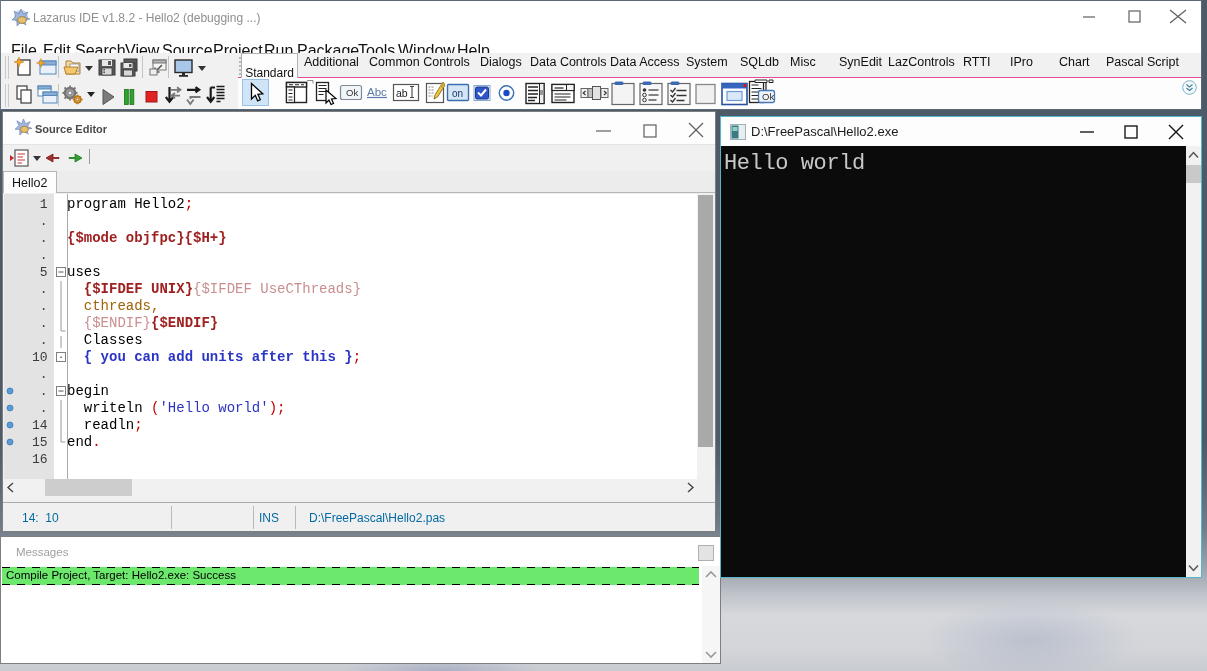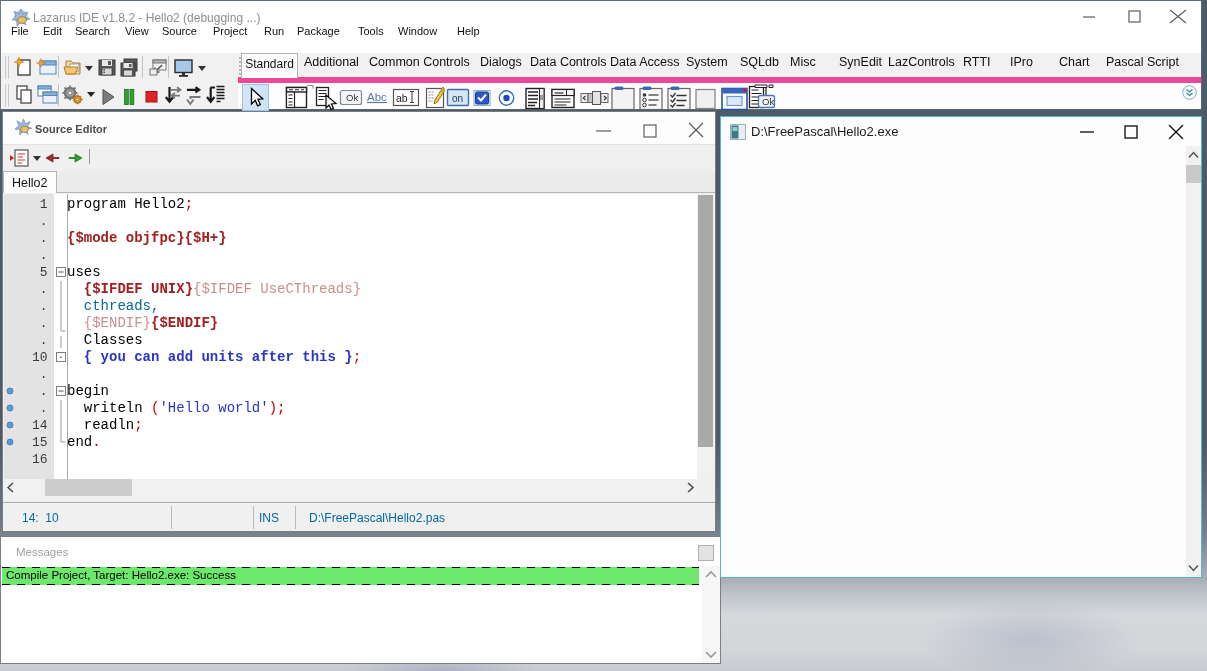--- a/index.html
+++ b/index.html
@@ -4,45 +4,45 @@
 <style>
 * { margin:0; padding:0; box-sizing:border-box; }
 html,body { width:1207px; height:671px; overflow:hidden; }
 body { font-family:"Liberation Sans", sans-serif; position:relative;
   background:linear-gradient(180deg,#4d5a68 0px,#4d5a68 440px,#5c6775 480px,#737e8a 530px,#98a0a9 565px,#a8aeb6 578px,#c0c4cb 595px,#d6d8dc 615px,#d3d5d9 650px,#c8cbd1 671px); }
 .abs { position:absolute; }
 svg { display:block; }
 
 #main { left:0; top:0; width:1202px; height:110px; background:#fff; border:1px solid #5a6878; border-left-color:#6e7987; }
 #main .title { position:absolute; left:32px; top:10px; color:#8f8f8f; font-size:12px; }
-.menu { position:absolute; top:24px; font-size:11px; color:#101010; }
+.menu { position:absolute; top:41px; font-size:16px; color:#101010; }
 #toolzone { position:absolute; left:0; top:52px; width:1200px; height:56px; background:#f1f1f1; }
 .tbtn { position:absolute; }
 .vsep { position:absolute; width:1px; background:#c3c3c3; }
 .grip { position:absolute; width:1px; background:#c9c9c9; }
 
 #palette { position:absolute; left:237px; top:0px; width:963px; height:56px; background:#f1f1f1; }
-#palpage { position:absolute; left:0px; top:24px; width:963px; height:32px; background:#fdfdfd; border-top:6px solid #ec4899; }
+#palpage { position:absolute; left:0px; top:24px; width:963px; height:32px; background:#fdfdfd; border-top:1px solid #ec4899; }
 .ptab { position:absolute; top:2px; height:22px; font-size:12.5px; color:#101010; }
-#stdtab { position:absolute; left:3px; top:0px; width:57px; height:25px; background:#fdfdfd; border:1px solid #b2b2b2; border-bottom:none; font-size:12px; color:#101010; text-align:center; padding-top:3px; z-index:3; }
+#stdtab { position:absolute; left:3px; top:0px; width:57px; height:25px; background:#fdfdfd; border:1px solid #b2b2b2; border-bottom:none; font-size:12px; color:#101010; text-align:center; padding-top:12px; z-index:3; }
 
 #srced { left:2px; top:111px; width:714px; height:421px; background:#f0f0f0; border:1px solid #7e7e7e; }
 #srced .tbar { position:absolute; left:0; top:0; width:712px; height:33px; background:#fdfdfd; border-bottom:1px solid #e3e3e3;}
 #srced .title { position:absolute; left:32px; top:11px; font-size:11px; color:#4a4a4a;font-weight:bold; }
 #edtool { position:absolute; left:0; top:33px; width:712px; height:26px; background:#f0f0f0; }
 #edtabs { position:absolute; left:0; top:59px; width:712px; height:22px; background:#ececec; border-bottom:1px solid #b6b6b6; }
 #edtab1 { position:absolute; left:0px; top:0px; width:54px; height:22px; background:#fdfdfd; border:1px solid #b6b6b6; border-bottom:none; font-size:12.5px; color:#111; padding:4px 0 0 8px; }
 #codearea { position:absolute; left:1px; top:82px; width:694px; height:285px; background:#fff; }
 #gutter { position:absolute; left:0; top:0; width:50px; height:285px; background:#e3e3e3; }
 #gutnums { position:absolute; left:0px; top:1.5px; width:43.5px; font-family:"Liberation Mono",monospace; font-size:13px; line-height:17px; color:#3a3a3a; text-align:right; white-space:pre; }
 #code { position:absolute; left:63px; top:1.5px; font-family:"Liberation Mono",monospace; font-size:14px; line-height:17px; white-space:pre; color:#000; }
 #code .k { font-weight:normal; }
 #code .d { color:#a02020; font-weight:bold; }
 #code .di { color:#c98e8e; }
-#code .gr { color:#0369a1; }
+#code .gr { color:#a16207; }
 #code .c { color:#2b35c5; font-weight:bold; }
 #code .s { color:#2b35c5; }
 #code .r { color:#c00000; }
 #vscroll { position:absolute; left:694px; top:82px; width:17px; height:285px; background:#f1f1f1; }
 #vthumb { position:absolute; left:1px; top:1px; width:15px; height:252px; background:#a9a9a9; }
 #hscroll { position:absolute; left:1px; top:367px; width:693px; height:17px; background:#f1f1f1; }
 #hthumb { position:absolute; left:41px; top:0px; width:87px; height:17px; background:#cdcdcd; }
 #edstatus { position:absolute; left:0px; top:390px; width:712px; height:29px; background:#f0f0f0; border-top:1px solid #ababab; font-size:12px; color:#0369a1; }
 
 #msgs { left:0px; top:536px; width:721px; height:128px; background:#fff; border:1px solid #7e7e7e; }
@@ -435,20 +435,23 @@
     <rect x="1.5" y="1.5" width="7" height="13" fill="#3a7a80"></rect>
     <rect x="2.5" y="3" width="5" height="4" fill="#8fd0c8"></rect>
   </svg>
   <div class="title">D:\FreePascal\Hello2.exe</div>
   <svg class="abs" style="left:355px;top:4px" width="120" height="22" viewBox="0 0 120 22">
     <line x1="4" y1="11" x2="18" y2="11" class="winbtn-b"></line>
     <rect x="49" y="5" width="12" height="12" class="winbtn-b"></rect>
     <line x1="93" y1="4" x2="107" y2="18" class="winbtn-b"></line>
     <line x1="107" y1="4" x2="93" y2="18" class="winbtn-b"></line>
   </svg>
+  <div id="conblack">
+      <div id="context">Hello world</div>
+    </div>
   <div id="conscroll">
     <div id="conthumb"></div>
     <svg class="abs" style="left:2px;top:5px" width="11" height="8">
         <path d="M1 6.5 L5.5 1.5 L10 6.5" fill="none" stroke="#555" stroke-width="1.5"></path>
       </svg>
     <svg class="abs" style="left:2px;bottom:5px" width="11" height="8">
         <path d="M1 1.5 L5.5 6.5 L10 1.5" fill="none" stroke="#555" stroke-width="1.5"></path>
       </svg>
   </div>
 </div>

